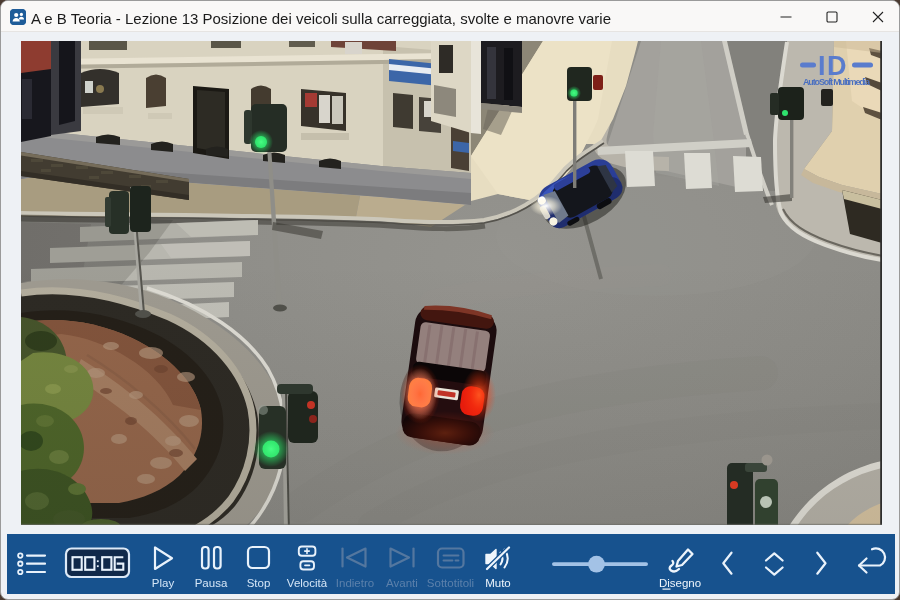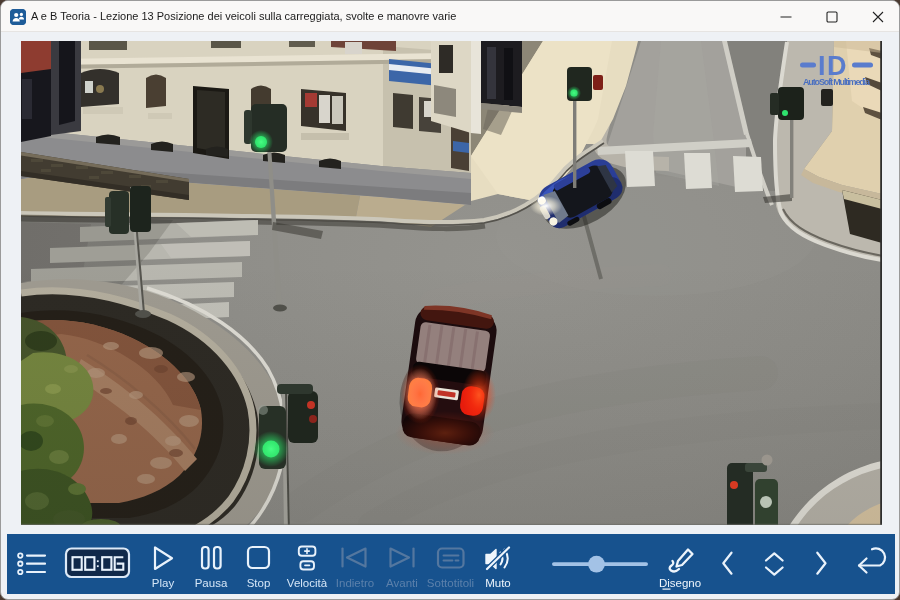--- a/index.html
+++ b/index.html
@@ -2,21 +2,21 @@
 <html><head>
 <meta charset="utf-8">
 <style>
   html,body{margin:0;padding:0;width:900px;height:600px;overflow:hidden;
     font-family:"Liberation Sans",sans-serif;background:#4a3a30;}
   #win{position:absolute;left:0;top:0;width:898px;height:598px;
     border:1px solid #9a9a9a;border-radius:8px;background:#eef1f5;overflow:hidden;}
   #titlebar{position:absolute;left:0;top:0;width:898px;height:31px;background:#f9f8f7;}
   #titlebar .sep{position:absolute;left:0;top:30px;width:898px;height:1px;background:#e6e4e2;}
   #appicon{position:absolute;left:9px;top:8px;width:16px;height:16px;border-radius:4px;background:#1e5c99;}
-  #title{position:absolute;left:30px;top:9px;font-size:11px;color:#1b1b1b;white-space:nowrap;}
+  #title{position:absolute;left:30px;top:9px;font-size:15px;color:#1b1b1b;white-space:nowrap;}
   .winbtn{position:absolute;top:0;width:14px;height:14px;color:#222;}
   #scene{position:absolute;left:20px;top:40px;width:861px;height:484px;background:#8d8c87;}
   #toolbar{position:absolute;left:6px;top:533px;width:888px;height:60px;background:#17528e;}
 </style>
 </head>
 <body>
 <div id="win">
   <div id="titlebar">
     <svg id="appicon" viewBox="0 0 16 16">
         <rect width="16" height="16" rx="3.5" fill="#1e5c99"></rect>

